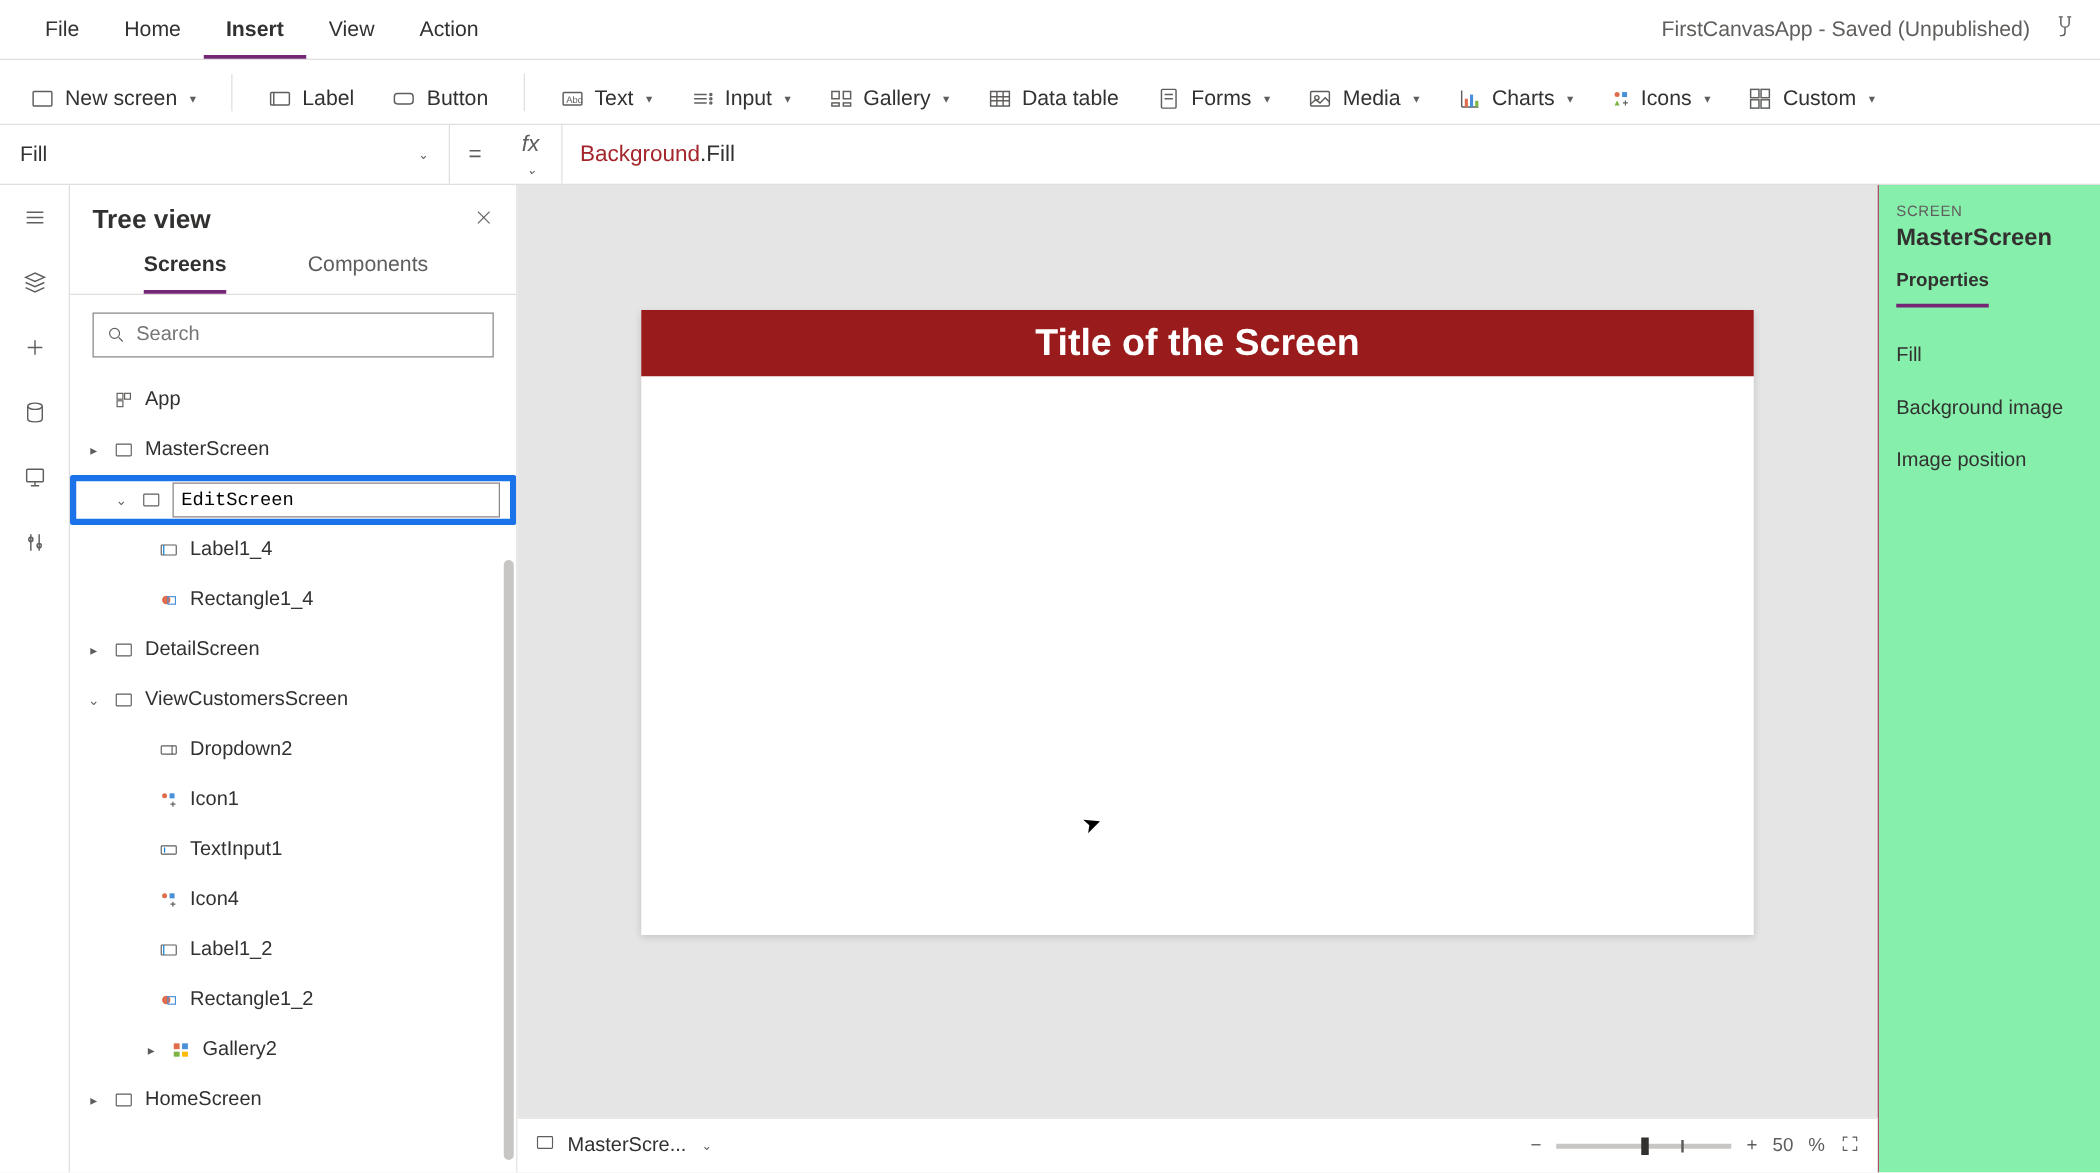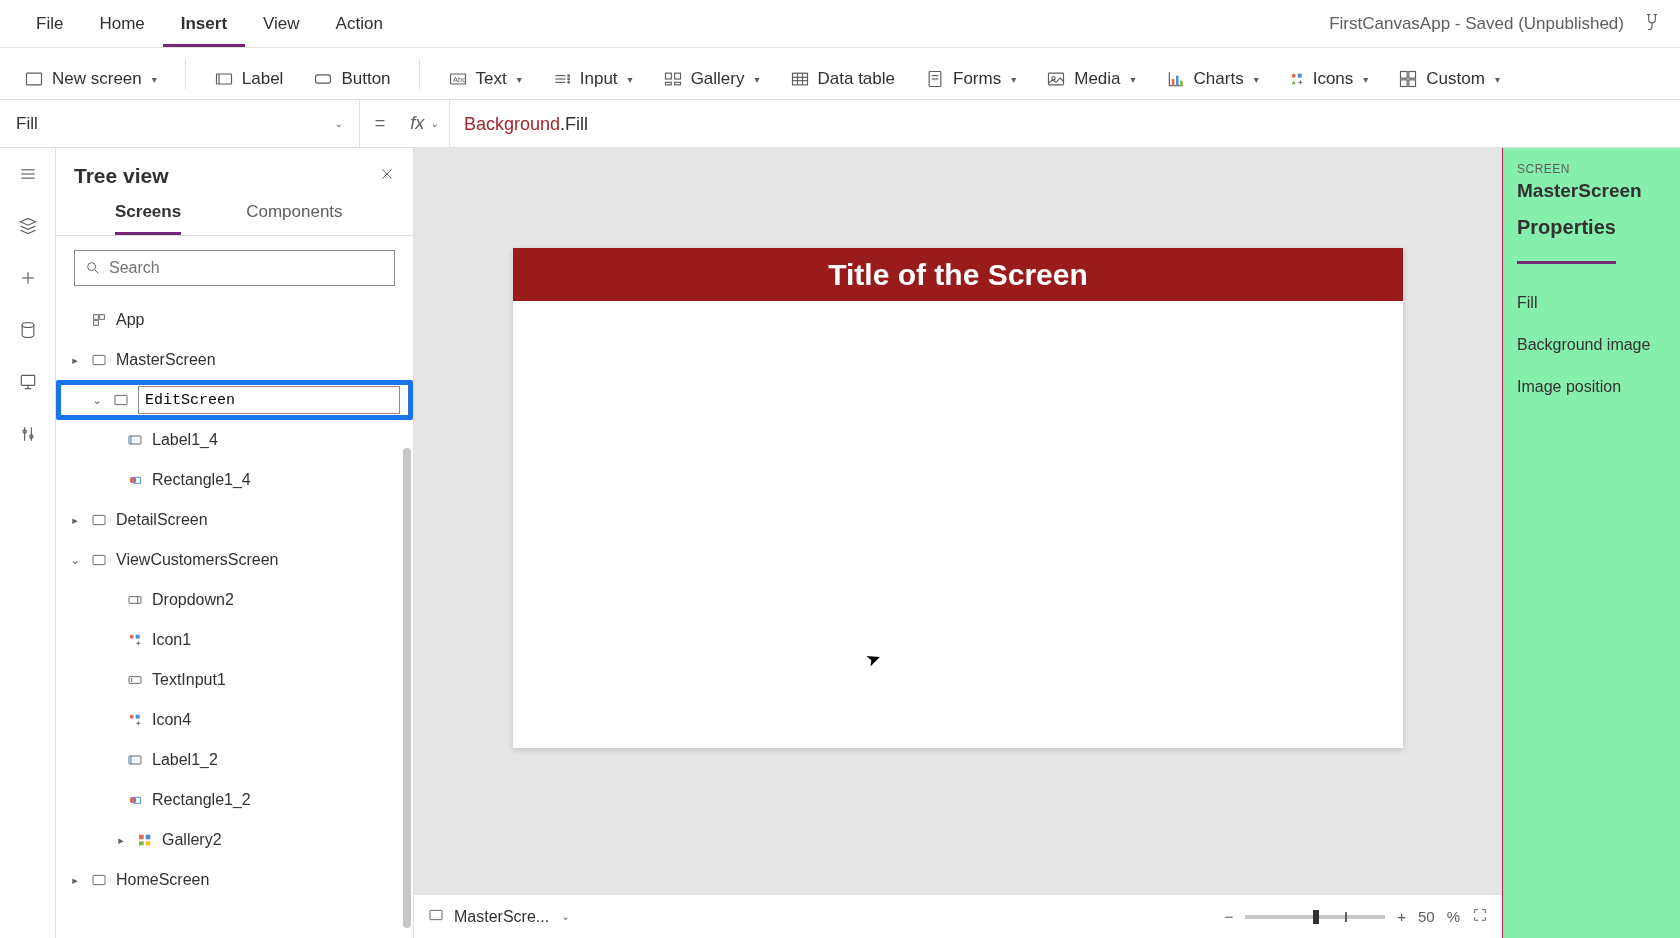--- a/index.html
+++ b/index.html
@@ -15,21 +15,21 @@
   
   .ribbon { display: flex; align-items: center; height: 52px; border-bottom: 1px solid #e1dfdd; padding: 0 18px; background: #fff; gap: 18px; }
   .ribbon .rbtn { display: flex; align-items: center; gap: 8px; font-size: 17px; color: #323130; cursor: pointer; padding: 4px 6px; margin-top: 11px; }
   .ribbon .sep { width: 1px; height: 30px; background: #e1dfdd; margin: 0 4px; }
   .chev { font-size: 10px; color: #605e5c; margin-left: 2px; }
 
   
   .formula-bar { display: flex; align-items: center; height: 48px; border-bottom: 1px solid #e1dfdd; background: #fff; }
   .prop-select { width: 360px; height: 100%; display: flex; align-items: center; justify-content: space-between; padding: 0 16px; border-right: 1px solid #e1dfdd; font-size: 17px; }
   .eq { width: 40px; text-align: center; font-size: 18px; color: #605e5c; }
-  .fx { width: 50px; display: flex; align-items: center; justify-content: center; font-style: italic; font-size: 18px; color: #605e5c; border-right: 1px solid #e1dfdd; height: 100%; gap:4px;}
+  .fx { width: 50px; display: flex; align-items: center; justify-content: center; font-style: italic; font-size: 18px; color: #605e5c; border-right: 1px solid #e1dfdd; height: 100%; gap:4px;flex-direction:column;}
   .formula { flex: 1; padding-left: 14px; font-family: Consolas, monospace; font-size: 18px; }
   .formula .tok1 { color: #a4262c; }
   .formula .tok2 { color: #323130; }
 
   
   .main { display: flex; height: calc(938px - 48px - 52px - 48px); }
   .rail { width: 56px; border-right: 1px solid #e1dfdd; background: #fff; display: flex; flex-direction: column; align-items: center; padding-top: 14px; gap: 28px; }
   .rail .rail-btn { width: 24px; height: 24px; display:flex; align-items:center; justify-content:center; cursor:pointer; color:#605e5c;}
   .rail .rail-btn.active { color:#323130; }
 
@@ -63,21 +63,21 @@
   .canvas-footer { height: 44px; border-top: 1px solid #e1dfdd; background: #fff; display: flex; align-items: center; padding: 0 14px; gap: 10px; }
   .zoom-area { margin-left: auto; display:flex; align-items:center; gap:12px; font-size:15px; color:#605e5c;}
   .zoom-track { width:140px; height:4px; background:#c8c6c4; position:relative; }
   .zoom-thumb { position:absolute; left:68px; top:-5px; width:6px; height:14px; background:#323130; }
   .zoom-tick { position:absolute; left:100px; top:-3px; width:2px; height:10px; background:#605e5c;}
 
   
   .props-panel { width: 178px; border-left: 1px solid #be185d; background: #86efac; padding: 14px 0 0 14px; overflow:hidden;}
   .props-panel .lbl-small { font-size: 12px; color: #605e5c; letter-spacing: 0.5px; }
   .props-panel .sel-name { font-size: 19px; font-weight: 600; margin: 4px 0 14px 0; white-space:nowrap;}
-  .props-panel .ptab { font-size: 20px; font-weight: 600; border-bottom: 3px solid #742774; display: inline-block; padding-bottom: 22px; margin-bottom: 18px;}
+  .props-panel .ptab { font-size: 15px; font-weight: 600; border-bottom: 3px solid #742774; display: inline-block; padding-bottom: 10px; margin-bottom: 18px;}
   .props-panel .prow { font-size: 16px; color: #323130; padding: 12px 0; white-space:nowrap;}
 
   
   svg.icon { width: 20px; height: 20px; stroke: #605e5c; fill: none; stroke-width: 1.4; }
   svg.icon.sm { width:16px; height:16px; }
 </style>
 </head>
 <body>
 
 <div class="menubar">

